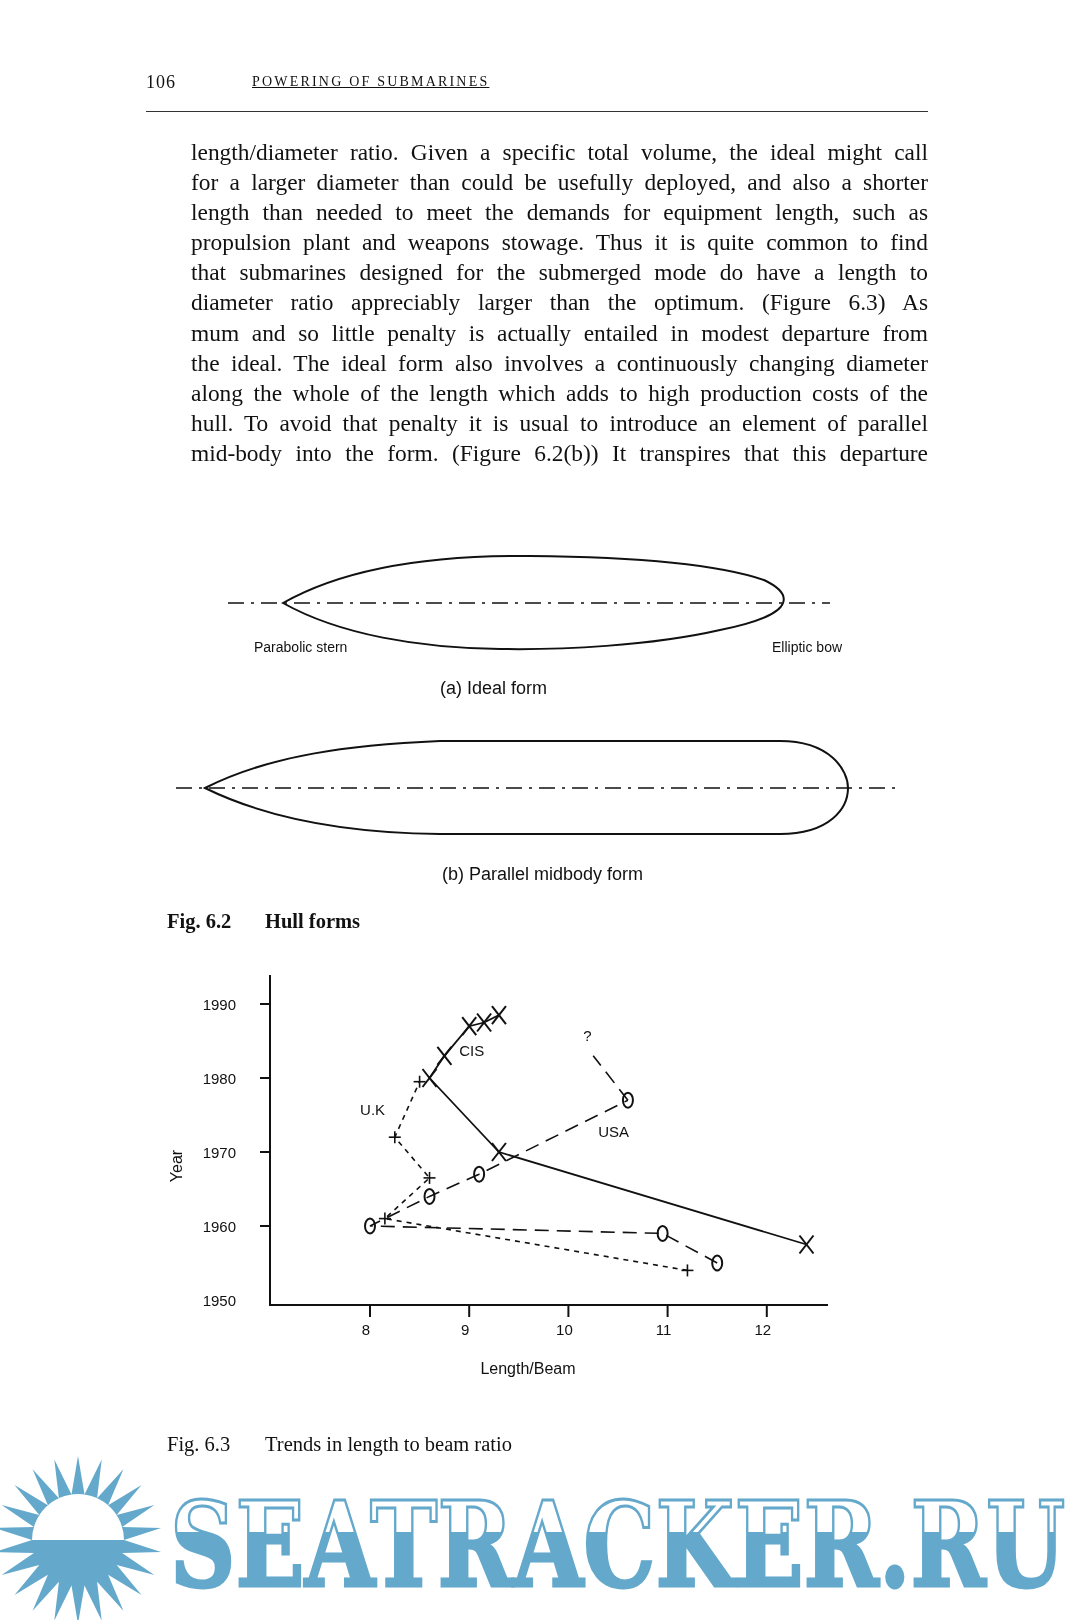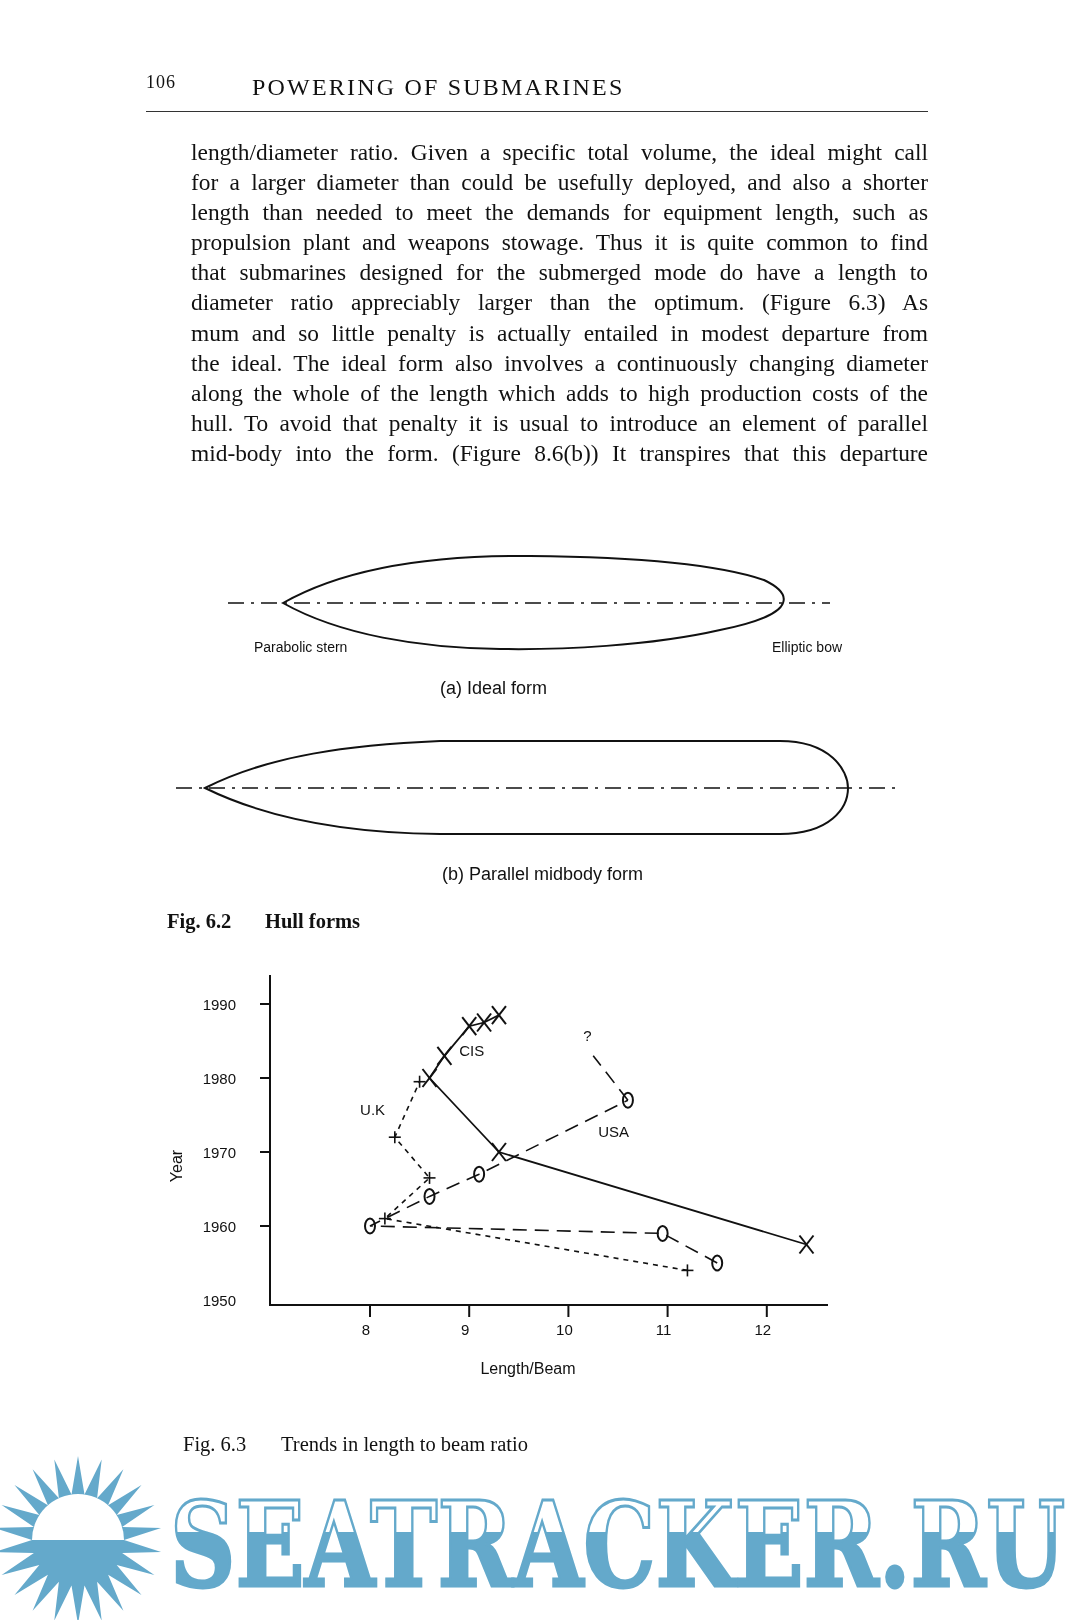--- a/index.html
+++ b/index.html
@@ -2,21 +2,21 @@
 <html><head>
 <meta charset="utf-8">
 <style>
   html, body { margin: 0; padding: 0; background: #ffffff; }
   body { width: 1080px; height: 1620px; position: relative; overflow: hidden; }
   .serif { font-family: "Liberation Serif", "DejaVu Serif", serif; color: #111; }
   .sans { font-family: "Liberation Sans", "DejaVu Sans", sans-serif; color: #111; }
 
   #running-head { position: absolute; left: 146px; top: 72px; width: 780px; height: 40px; }
   #page-number { position: absolute; left: 0; top: 0; font-size: 18px; letter-spacing: 1px; }
-  #running-title { position: absolute; left: 106px; top: 2px; font-size: 24px; letter-spacing: 2.2px; }
+  #running-title { position: absolute; left: 106px; top: 2px; font-size: 14px; letter-spacing: 2.2px; text-decoration: underline; }
   #head-rule { position: absolute; left: 146px; top: 111px; width: 782px; height: 0; border-top: 1.6px solid #333; }
 
   #body-text { position: absolute; left: 146px; top: 137px; width: 782px; font-size: 23.4px; line-height: 30.1px; }
   .line { display: block; white-space: nowrap; text-align: justify; text-align-last: justify; height: 30.1px; margin-left: 45px; }
   .line.last { text-align-last: justify; }
 
   svg { position: absolute; left: 0; top: 0; }
   .caption-fig { position: absolute; font-size: 20.5px; }
   .fig-num { display: inline-block; width: 98px; }
 
@@ -35,21 +35,21 @@
   <span class="line">length/diameter ratio. Given a specific total volume, the ideal might call</span>
   <span class="line">for a larger diameter than could be usefully deployed, and also a shorter</span>
   <span class="line">length than needed to meet the demands for equipment length, such as</span>
   <span class="line">propulsion plant and weapons stowage. Thus it is quite common to find</span>
   <span class="line">that submarines designed for the submerged mode do have a length to</span>
   <span class="line">diameter ratio appreciably larger than the optimum. (Figure 6.3) As</span>
   <span class="line">mum and so little penalty is actually entailed in modest departure from</span>
   <span class="line">the ideal. The ideal form also involves a continuously changing diameter</span>
   <span class="line">along the whole of the length which adds to high production costs of the</span>
   <span class="line">hull. To avoid that penalty it is usual to introduce an element of parallel</span>
-  <span class="line last">mid-body into the form. (Figure 8.6(b)) It transpires that this departure</span>
+  <span class="line last">mid-body into the form. (Figure 6.2(b)) It transpires that this departure</span>
 </div>
 
 <svg width="1080" height="920" viewBox="0 0 1080 920">
 
   <g>
     <line x1="228" y1="603" x2="830" y2="603" stroke="#111" stroke-width="1.6" stroke-dasharray="16,7,3,7"></line>
     <path d="M 283 603 C 350 565, 440 555, 530 556 C 640 557, 720 565, 764 580 C 785 590, 785 598, 783 603 C 780 612, 760 622, 720 630 C 650 646, 560 650, 500 649 C 420 648, 340 635, 283 603 Z" fill="none" stroke="#111" stroke-width="2"></path>
   </g>
   <text x="254" y="652" class="sans" font-family="Liberation Sans, sans-serif" font-size="14" fill="#111">Parabolic stern</text>
   <text x="772" y="652" class="sans" font-family="Liberation Sans, sans-serif" font-size="14" fill="#111">Elliptic bow</text>
@@ -161,21 +161,21 @@
   <g id="annotations">
       <text x="459.28000000000003" y="1055.8" font-family="Liberation Sans, sans-serif" font-size="15" fill="#111">CIS</text>
       <text x="360.08000000000004" y="1115" font-family="Liberation Sans, sans-serif" font-size="15" fill="#111">U.K</text>
       <text x="598.1600000000001" y="1137.2" font-family="Liberation Sans, sans-serif" font-size="15" fill="#111">USA</text>
       <text x="583.28" y="1041" font-family="Liberation Sans, sans-serif" font-size="15" fill="#111">?</text>
     </g>
   <text id="xlabel" font-family="Liberation Sans, sans-serif" font-size="16" fill="#111" text-anchor="middle" x="528" y="1374">Length/Beam</text>
   <text id="ylabel" font-family="Liberation Sans, sans-serif" font-size="16" fill="#111" text-anchor="middle" x="0" y="0" transform="translate(182,1166) rotate(-90)">Year</text>
 </svg>
 
-<div class="caption-fig serif" style="left:167px; top:1433px;margin-left:16px;">
+<div class="caption-fig serif" style="left:167px; top:1433px;">
   <span class="fig-num">Fig. 6.3</span><span>Trends in length to beam ratio</span>
 </div>
 
 <svg id="watermark" width="1080" height="180" viewBox="0 0 1080 180">
   <defs>
     <clipPath id="lowerHalf">
         <rect x="0" y="92" width="1080" height="100"></rect>
       </clipPath>
     <clipPath id="upperHalf">
         <rect x="0" y="0" width="1080" height="92"></rect>

